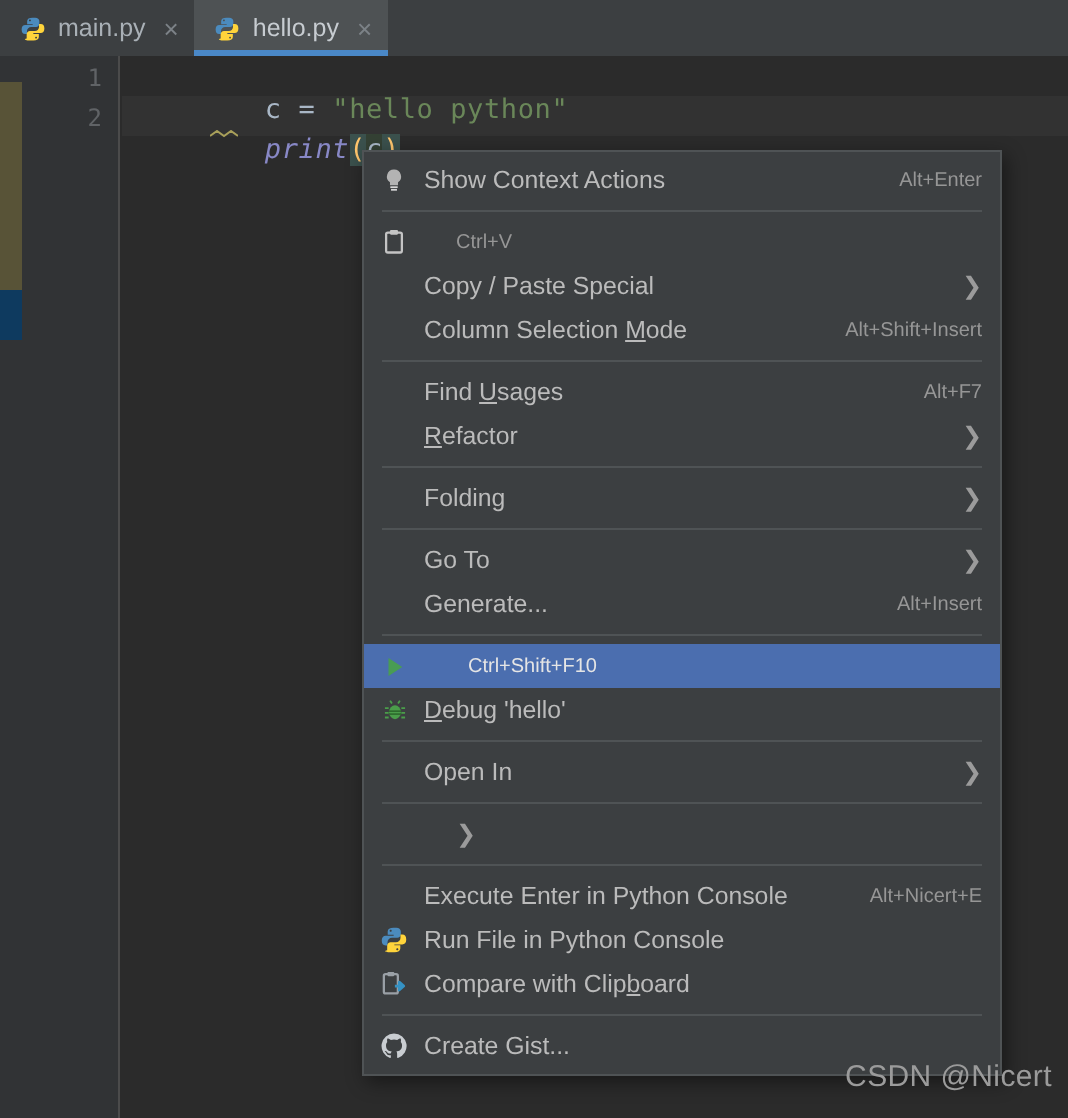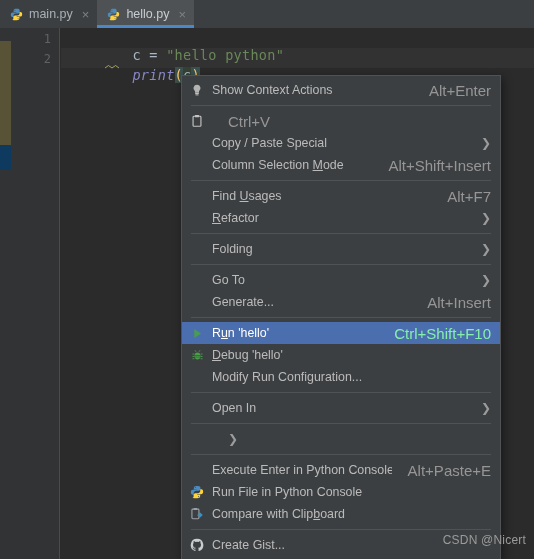--- a/index.html
+++ b/index.html
@@ -169,44 +169,44 @@
   .mi-label {
     flex: 1;
     font-size: 12.4px;
     color: #bbbbbb;
     white-space: nowrap;
     overflow: hidden;
   }
   .mi.selected .mi-label { color: #ffffff; }
   .mi-label u { text-decoration: underline; }
   .mi-accel {
-    font-size: 15px;
+    font-size: 10px;
     color: #969696;
     white-space: nowrap;
     margin-left: 16px;
   }
-  .mi.selected .mi-accel { color: #86efac; margin-left: 22px; }
+  .mi.selected .mi-accel { color: #e5e5e5; margin-left: 22px; }
   .mi-arrow {
     font-size: 12px;
     color: #9b9b9b;
     margin-left: 16px;
     line-height: 1;
   }
   .sep {
     height: 1px;
     background: #4f5355;
     margin: 4px 9px 4px 9px;
   }
 
   
   .watermark {
     position: absolute;
     right: 8px;
     bottom: 12px;
-    font-size: 12px;
+    font-size: 15px;
     color: #9b9b9b;
     letter-spacing: 0.2px;
   }
 </style>
 </head>
 <body>
 
 <div id="app">
 
   <div class="tabbar">
@@ -323,55 +323,50 @@
         <span class="mi-label">Generate...</span>
         <span class="mi-accel">Alt+Insert</span>
       </div>
       <div class="sep"></div>
       <div class="mi selected">
         <span class="mi-icon">
           <svg viewBox="0 0 16 16" width="13" height="13">
             <path d="M4 2.5 L12.5 8 L4 13.5 Z" fill="#499c54"></path>
           </svg>
         </span>
-        <span class="mi-label">R<u>u</u>n 'hello'</span>
         <span class="mi-accel">Ctrl+Shift+F10</span>
       </div>
       <div class="mi">
         <span class="mi-icon">
           <svg viewBox="0 0 16 16" width="13" height="13">
             <ellipse cx="8" cy="8.7" rx="3.6" ry="4.3" fill="#4a9e4a"></ellipse>
             <rect x="4.2" y="7.6" width="7.6" height="1" fill="#2d6b2d"></rect>
             <rect x="4.2" y="9.4" width="7.6" height="1" fill="#2d6b2d"></rect>
             <path d="M1.8 6.2h2.3M11.9 6.2h2.3M1.8 9.2h2.3M11.9 9.2h2.3M1.8 12h2.3M11.9 12h2.3" stroke="#4a9e4a" stroke-width="1.1"></path>
             <path d="M6.1 3.4 5 1.6M9.9 3.4 11 1.6" stroke="#4a9e4a" stroke-width="1.1"></path>
           </svg>
         </span>
         <span class="mi-label"><u>D</u>ebug 'hello'</span>
       </div>
-      <div class="mi">
-        <span class="mi-icon"></span>
-        <span class="mi-label">Modify Run Configuration...</span>
-      </div>
       <div class="sep"></div>
       <div class="mi">
         <span class="mi-icon"></span>
         <span class="mi-label">Open In</span>
         <span class="mi-arrow">❯</span>
       </div>
       <div class="sep"></div>
       <div class="mi">
         <span class="mi-icon"></span>
         <span class="mi-arrow">❯</span>
       </div>
       <div class="sep"></div>
       <div class="mi">
         <span class="mi-icon"></span>
         <span class="mi-label">Execute Enter in Python Console</span>
-        <span class="mi-accel">Alt+Paste+E</span>
+        <span class="mi-accel">Alt+Nicert+E</span>
       </div>
       <div class="mi">
         <span class="mi-icon">
           <svg viewBox="0 0 16 16" width="14" height="14">
             <path d="M7.7 1C5.6 1 4.4 1.7 4.4 3.1v1.9h3.4v.5H3.3C1.9 5.5 1 6.4 1 8.3c0 1.9.8 2.8 2.2 2.8h1.1V9.2c0-1.4 1.2-2.5 2.6-2.5h3c1.1 0 2-.9 2-2V3.1C11.9 1.8 10.8 1 9.4 1H7.7zM6.1 2.1c.4 0 .6.3.6.6s-.3.6-.6.6-.6-.3-.6-.6.3-.6.6-.6z" fill="#4b8bbe"></path>
             <path d="M8.3 15c2.1 0 3.3-.7 3.3-2.1v-1.9H8.2v-.5h4.5c1.4 0 2.3-.9 2.3-2.8 0-1.9-.8-2.8-2.2-2.8h-1.1v1.9c0 1.4-1.2 2.5-2.6 2.5h-3c-1.1 0-2 .9-2 2v2.6C2.1 14.2 3.2 15 4.6 15h3.7zm1.6-1.1c-.4 0-.6-.3-.6-.6s.3-.6.6-.6.6.3.6.6-.3.6-.6.6z" fill="#ffd43b"></path>
           </svg>
         </span>
         <span class="mi-label">Run File in Python Console</span>
       </div>

